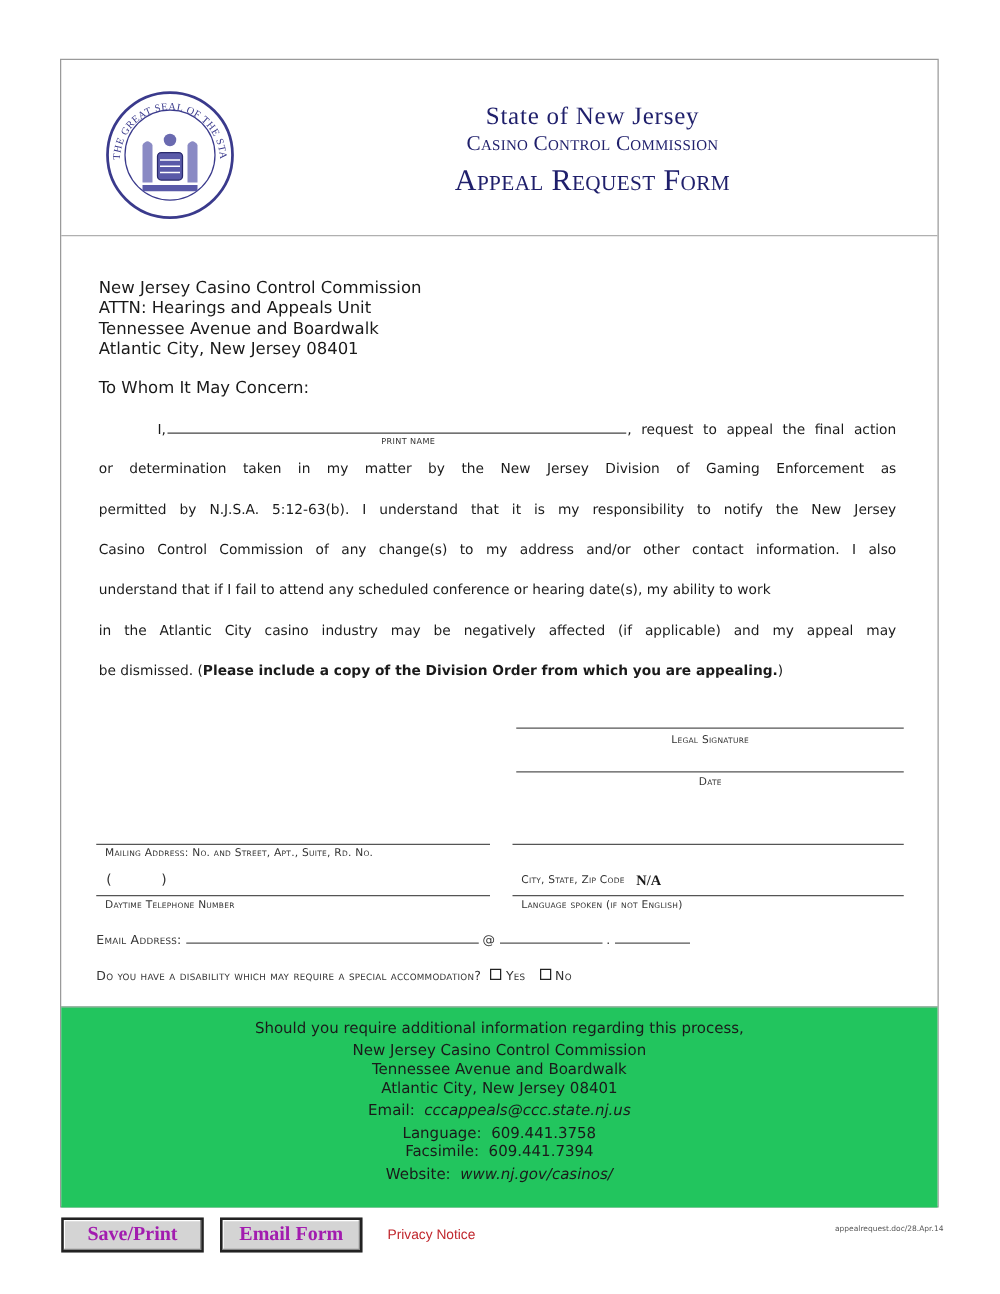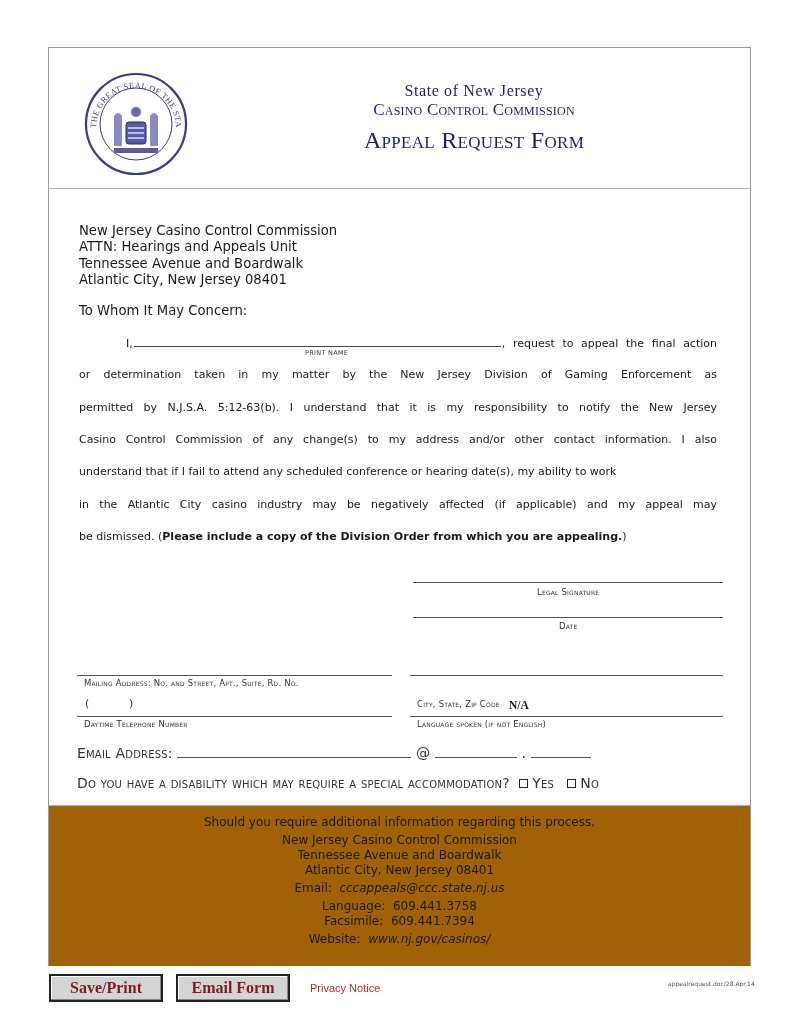--- a/index.html
+++ b/index.html
@@ -5,50 +5,50 @@
   html, body { margin:0; padding:0; background:#ffffff; }
   body { width:800px; height:1035px; position:relative; overflow:hidden;
          font-family:"DejaVu Sans", sans-serif; color:#1a1a1a; }
   .frame { position:absolute; left:48px; top:47px; width:703px; height:919px;
            border:1px solid #9a9a9a; box-sizing:border-box; }
   .header { position:absolute; left:0; top:0; width:100%; height:141px;
             border-bottom:1px solid #b0b0b0; box-sizing:border-box; }
   .seal { position:absolute; left:35px; top:24px; width:104px; height:104px; }
   .titles { position:absolute; left:260px; top:34px; width:330px; text-align:center;
             color:#1f1f6b; font-family:"Liberation Serif", serif; }
-  .t1 { font-size:16px; letter-spacing:0.6px; }
+  .t1 { font-size:20px; letter-spacing:0.6px; }
   .t2 { font-size:17px; font-variant:small-caps; margin-top:0px; letter-spacing:0.2px; }
   .t3 { font-size:24px; font-variant:small-caps; margin-top:7px; letter-spacing:0.3px; }
 
   .p { position:absolute; font-size:13.2px; line-height:16.3px; white-space:nowrap; }
   .addr { left:30px; top:175px; }
   .greet { left:30px; top:255px; }
   .body-line { position:absolute; left:30px; width:638px; font-size:11px; white-space:nowrap;
                text-align:justify; text-align-last:justify; }
   .line-underscores { display:inline-block; border-bottom:1px solid #444; width:367px; height:10px; vertical-align:baseline; margin:0 1px; }
   .print-name { position:absolute; left:256px; top:301px; font-size:6.5px; letter-spacing:0.3px; color:#333; }
   .bold { font-weight:bold; }
   .ul { }
 
   .sig-line { position:absolute; border-top:1px solid #555; }
   .cap { position:absolute; font-size:8.5px; font-variant:small-caps; letter-spacing:0.2px; color:#333; white-space:nowrap; }
-  .cap-lg { font-size:14px; }
+  .cap-lg { font-size:10px; }
   .na { position:absolute; left:508px; top:650px; font-family:"Liberation Serif", serif; font-weight:bold; font-size:11.5px; }
   .paren { position:absolute; font-size:11px; color:#333; }
   .ublank { display:inline-block; border-bottom:1px solid #555; height:9px; vertical-align:baseline; }
 
-  .contact { position:absolute; left:0; top:757px; width:100%; height:161px; background:#a16207;
+  .contact { position:absolute; left:0; top:757px; width:100%; height:161px; background:#22c55e;
              border-top:1px solid #b0b0b0; box-sizing:border-box; text-align:center; font-size:12px; line-height:15px; }
   .contact .c1 { margin-top:9px; }
   .contact .gap { height:3px; }
   .contact .it { font-style:italic; }
 
   .btn { position:absolute; top:974px; height:28px; background:#d4d4d4; border:2px solid #222;
          box-sizing:border-box; box-shadow: inset -1px -1px 0 #888, inset 1px 1px 0 #fff;
-         font-family:"Liberation Serif", serif; font-weight:bold; font-size:16px; color:#7f1d1d;
+         font-family:"Liberation Serif", serif; font-weight:bold; font-size:16px; color:#a21caf;
          text-align:center; line-height:24px; cursor:pointer; }
   .privacy { position:absolute; left:310px; top:982px; font-size:11px; color:#c0272d; font-family:"Liberation Sans", sans-serif; cursor:pointer; }
   .docref { position:absolute; left:668px; top:980px; font-size:6px; color:#555; }
 </style>
 </head>
 <body>
 
 <div class="frame">
 
   <div class="header">

